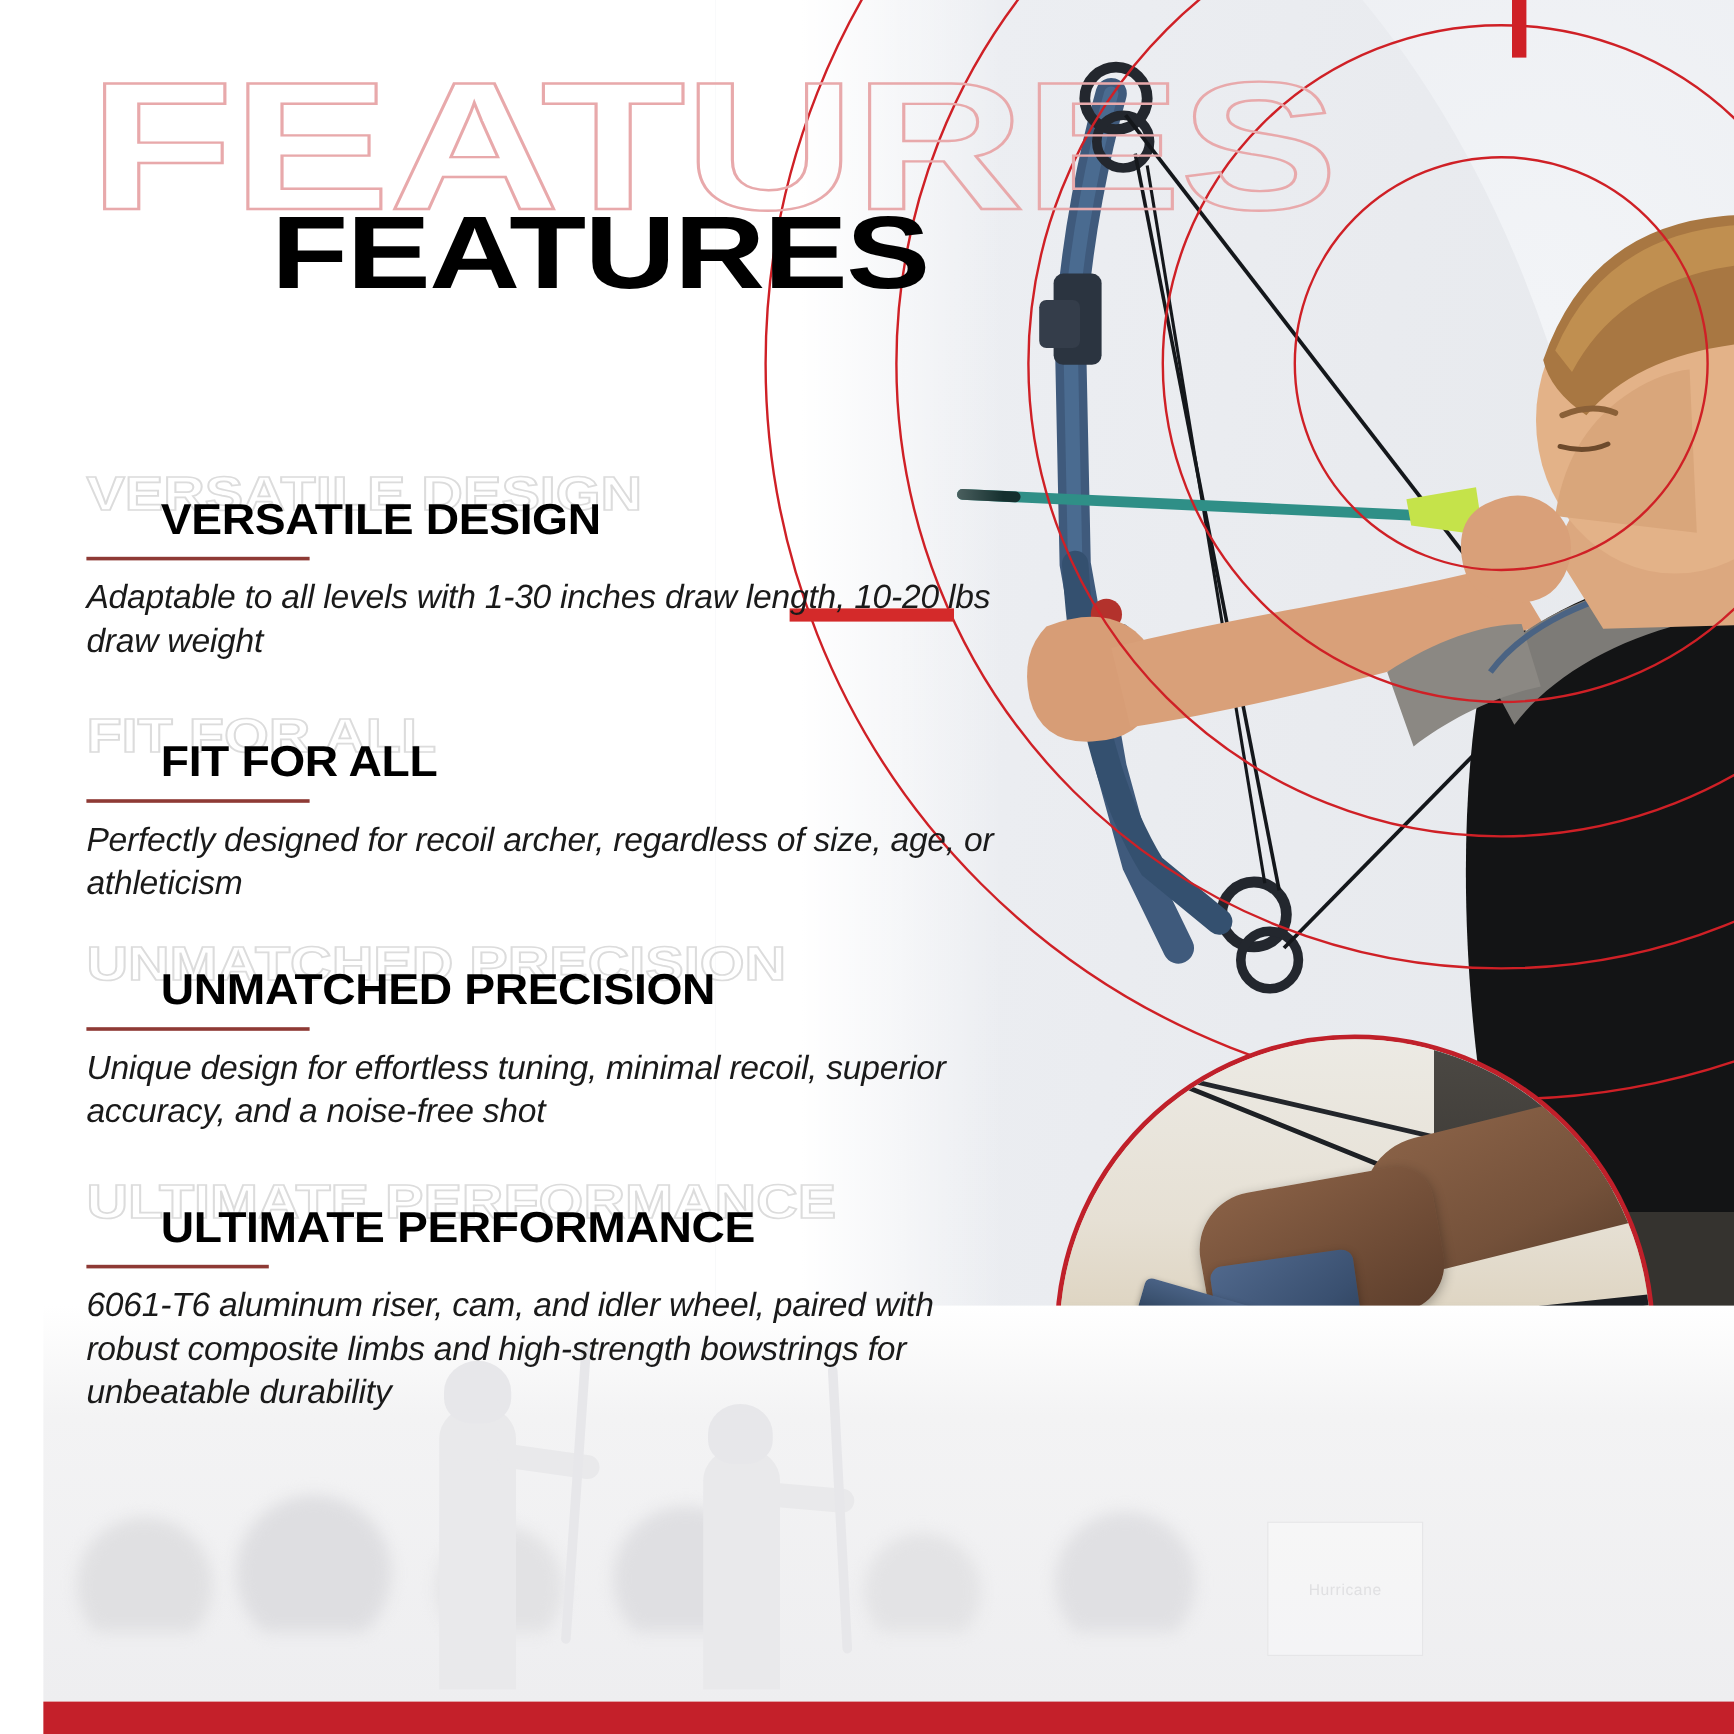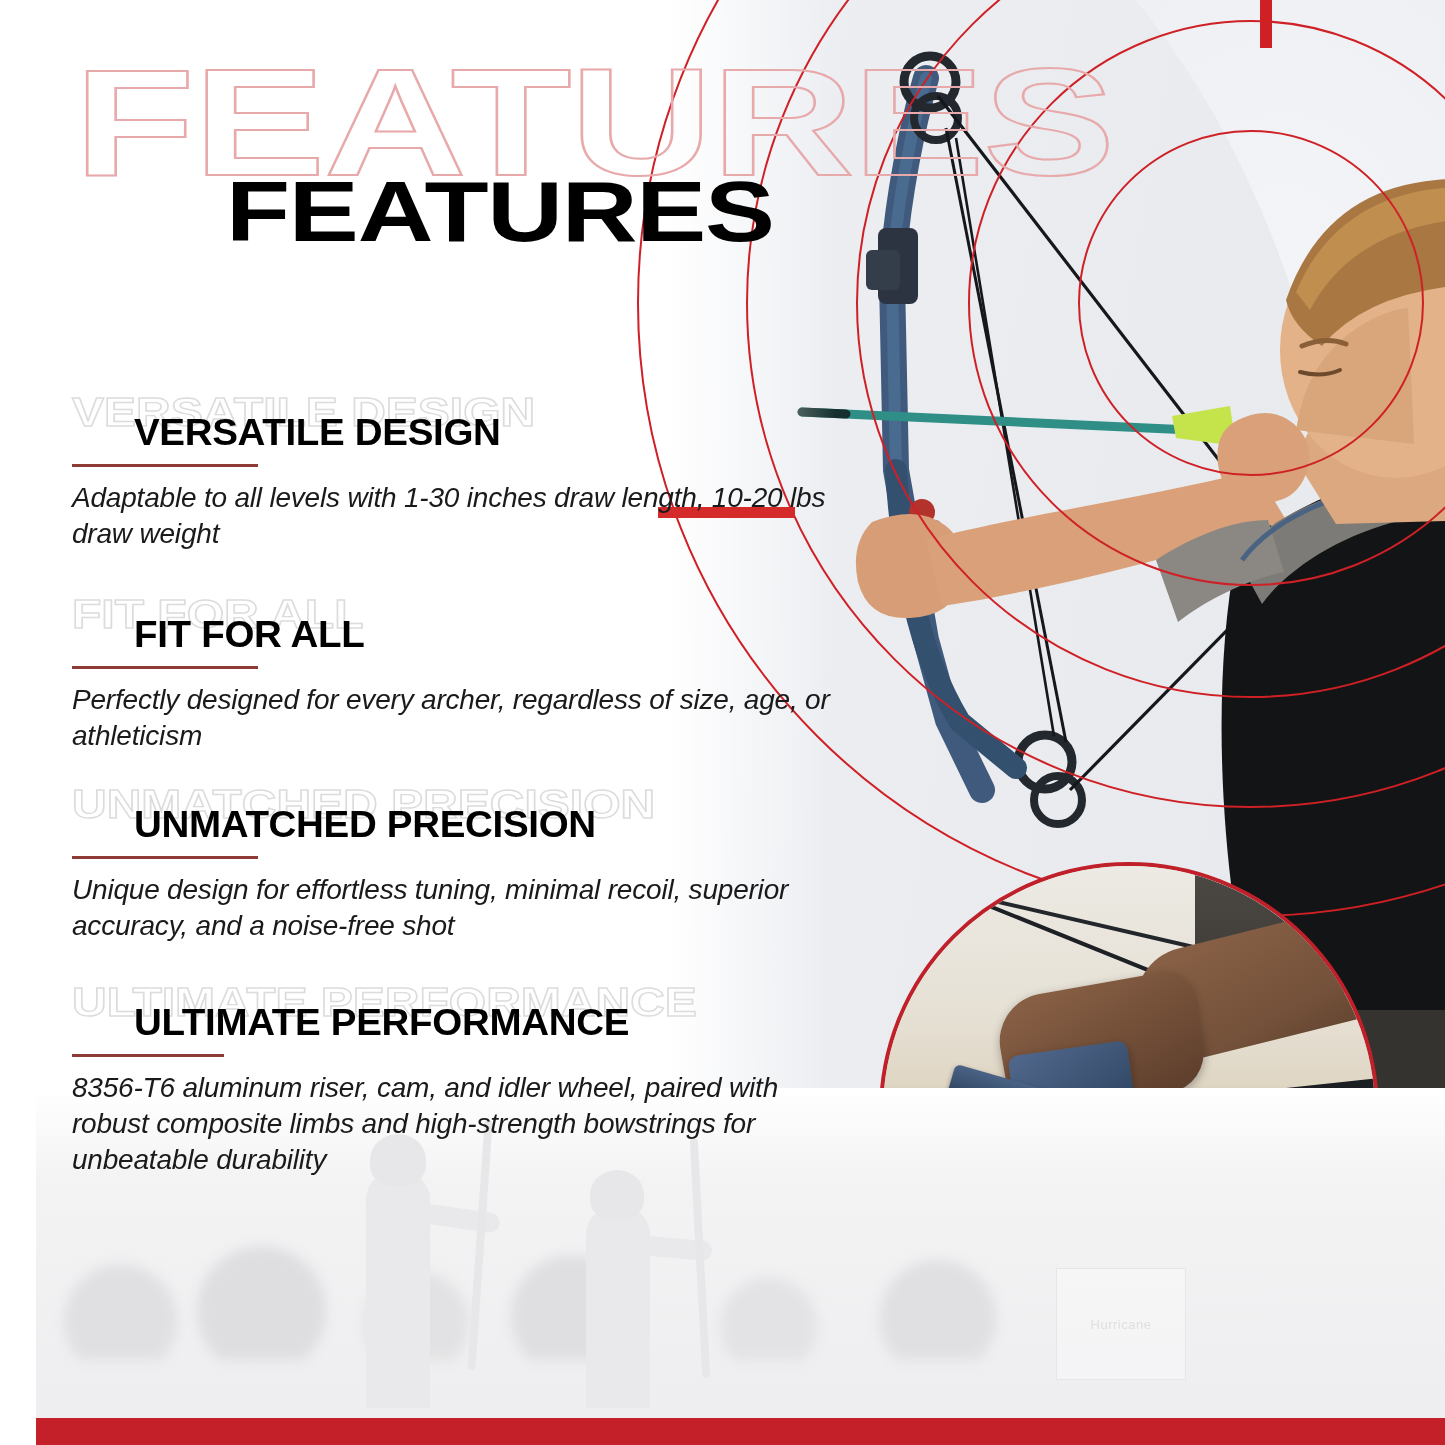--- a/index.html
+++ b/index.html
@@ -386,31 +386,31 @@
       <div class="f-ghost">VERSATILE DESIGN</div>
       <div class="f-head">VERSATILE DESIGN</div>
       <div class="f-rule"></div>
       <div class="f-desc">Adaptable to all levels with 1-30 inches draw length, 10-20 lbs draw weight</div>
     </div>
 
     <div class="feature f2">
       <div class="f-ghost">FIT FOR ALL</div>
       <div class="f-head">FIT FOR ALL</div>
       <div class="f-rule"></div>
-      <div class="f-desc">Perfectly designed for every archer, regardless of size, age, or athleticism</div>
+      <div class="f-desc">Perfectly designed for recoil archer, regardless of size, age, or athleticism</div>
     </div>
 
     <div class="feature f3">
       <div class="f-ghost">UNMATCHED PRECISION</div>
       <div class="f-head">UNMATCHED PRECISION</div>
       <div class="f-rule"></div>
       <div class="f-desc">Unique design for effortless tuning, minimal recoil, superior accuracy, and a noise-free shot</div>
     </div>
 
     <div class="feature f4">
       <div class="f-ghost">ULTIMATE PERFORMANCE</div>
       <div class="f-head">ULTIMATE PERFORMANCE</div>
       <div class="f-rule"></div>
-      <div class="f-desc">8356-T6 aluminum riser, cam, and idler wheel, paired with robust composite limbs and high-strength bowstrings for unbeatable durability</div>
+      <div class="f-desc">6061-T6 aluminum riser, cam, and idler wheel, paired with robust composite limbs and high-strength bowstrings for unbeatable durability</div>
     </div>
 
   </div>
 </div>
 
 </body></html>

